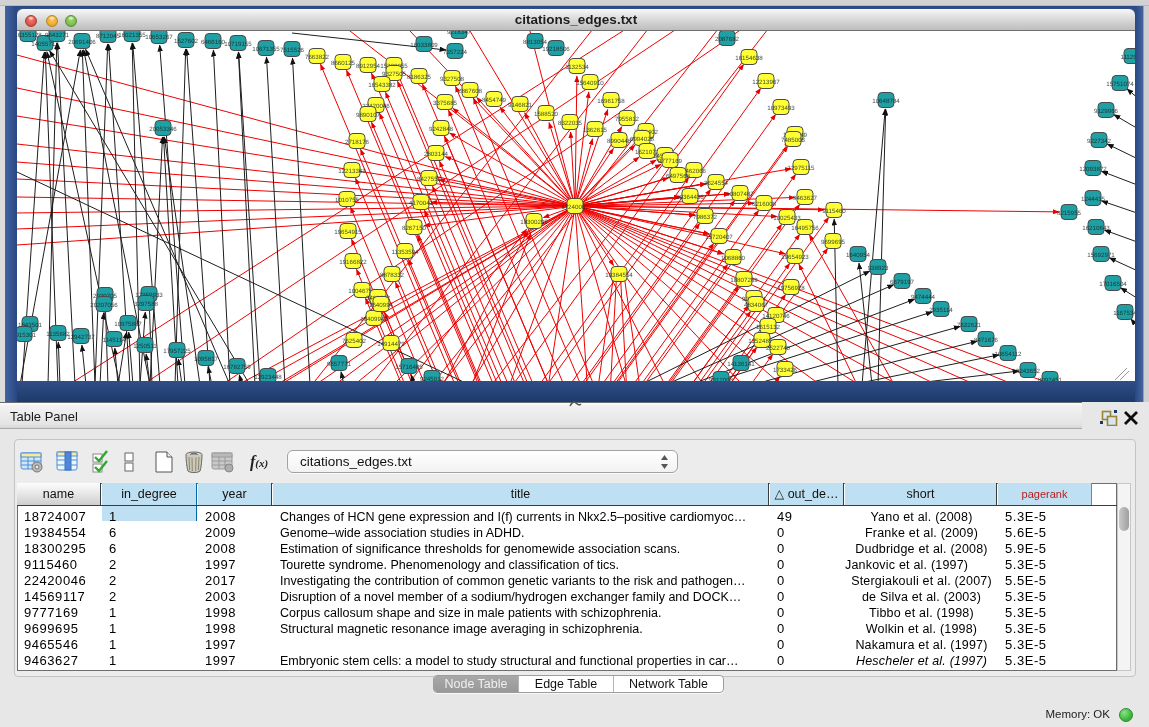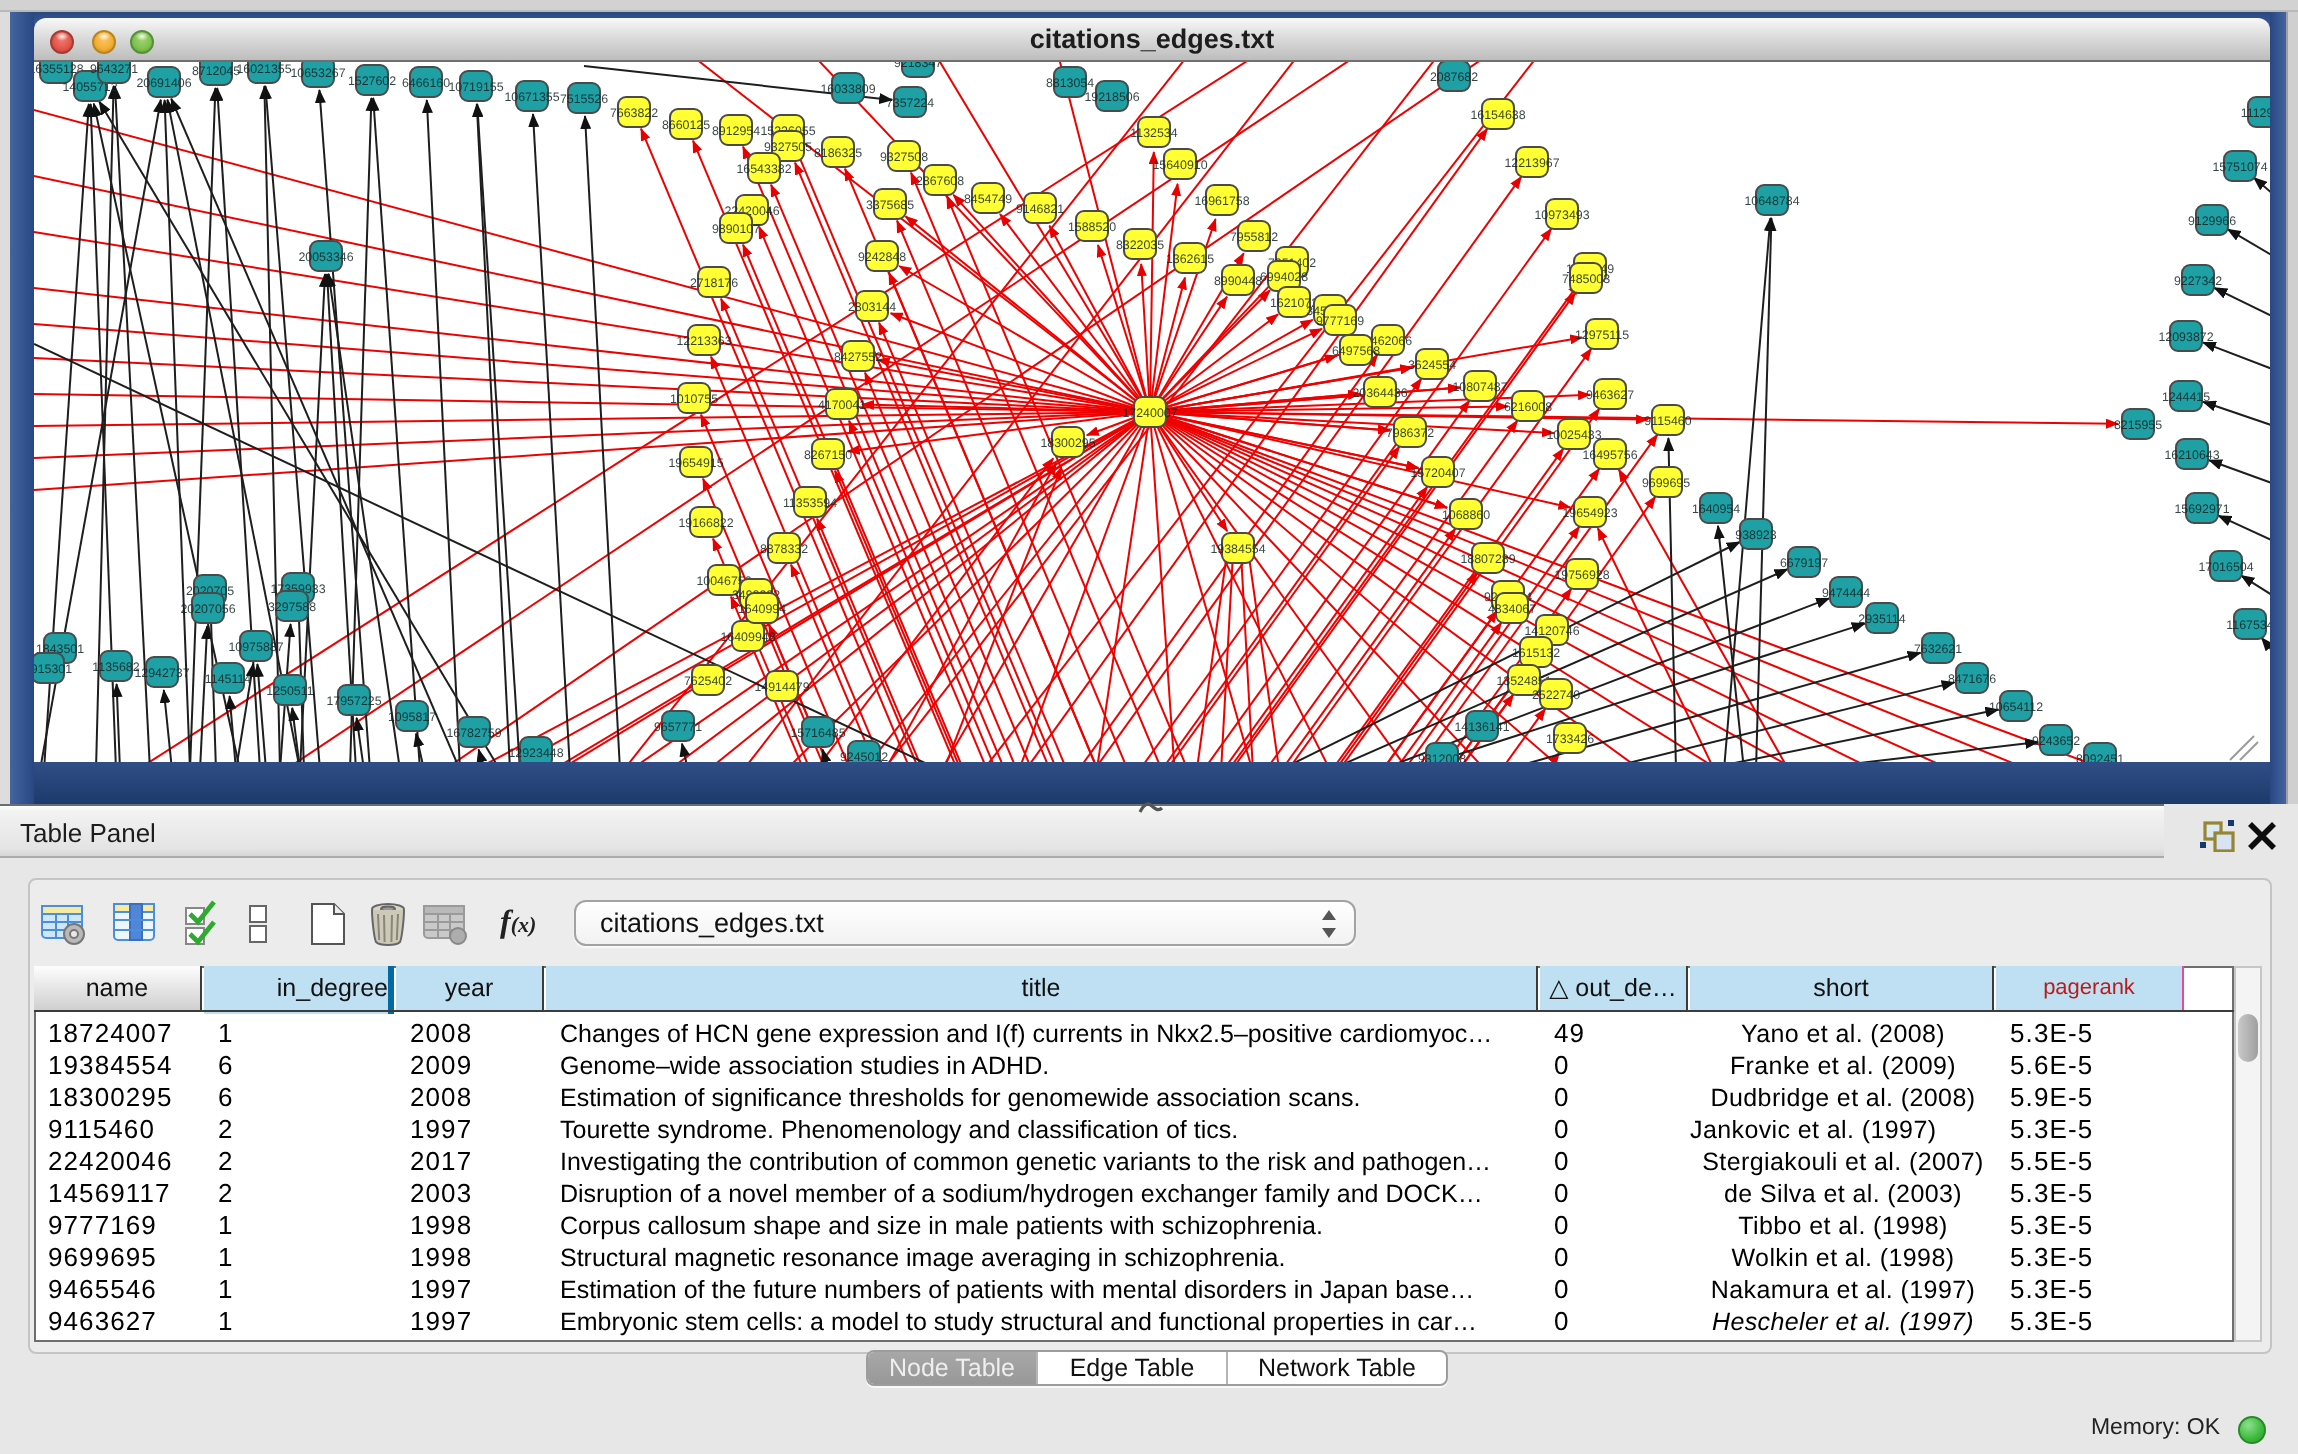--- a/index.html
+++ b/index.html
@@ -615,21 +615,21 @@
   <div class="abs" style="left:12px;top:3px;font-size:13.5px;color:#111;">citations_edges.txt</div>
   <svg class="abs" style="right:8px;top:3px;" width="9" height="16">
     <path d="M4.5 1 L8 6 L1 6 z" fill="#555"></path>
       <path d="M4.5 15 L8 10 L1 10 z" fill="#555"></path>
   </svg>
 </div>
 
 <div class="abs" style="left:17px;top:483px;width:1100px;height:188px;background:#ffffff;
      border:1px solid #6e6e6e;"></div>
 <div style="position:absolute;left:17px;top:483px;width:84px;height:22px;background:linear-gradient(#fdfdfd,#cfcfcf);border-right:1px solid #3c3c3c;line-height:22px;text-align:center;font-size:12.5px;color:#111;">name</div>
-<div style="position:absolute;left:102px;top:483px;width:95px;height:24px;background:#bfe0f2;border-right:3px solid #0369a1;line-height:22px;text-align:right;font-size:12.5px;color:#111;">in_degree</div>
+<div style="position:absolute;left:102px;top:483px;width:95px;height:38px;background:#bfe0f2;border-right:1px solid #0369a1;line-height:22px;text-align:center;font-size:12.5px;color:#111;">in_degree</div>
 <div style="position:absolute;left:198px;top:483px;width:74px;height:22px;background:#bfe0f2;border-right:1px solid #3c3c3c;line-height:22px;text-align:center;font-size:12.5px;color:#111;">year</div>
 <div style="position:absolute;left:273px;top:483px;width:496px;height:22px;background:#bfe0f2;border-right:1px solid #3c3c3c;line-height:22px;text-align:center;font-size:12.5px;color:#111;">title</div>
 <div style="position:absolute;left:770px;top:483px;width:74px;height:22px;background:#bfe0f2;border-right:1px solid #3c3c3c;line-height:22px;text-align:center;font-size:12.5px;color:#111;">△ out_de…</div>
 <div style="position:absolute;left:845px;top:483px;width:152px;height:22px;background:#bfe0f2;border-right:1px solid #3c3c3c;line-height:22px;text-align:center;font-size:12.5px;color:#111;">short</div>
 <div style="position:absolute;left:998px;top:483px;width:94px;height:22px;background:#bfe0f2;border-right:1px solid #ec4899;line-height:22px;text-align:center;font-size:11px;color:#b91c1c;">pagerank</div>
 <div class="abs" style="left:17px;top:505px;width:1100px;height:1px;background:#3c3c3c;"></div>
 <div class="abs" style="left:0;top:0;font-size:13px;letter-spacing:0.55px;color:#000;">
     <div style="position:absolute;left:0;top:508.5px;width:1117px;height:16px;line-height:16px;">
       <div style="position:absolute;left:24px;top:0;width:77px;white-space:nowrap;overflow:hidden;text-overflow:ellipsis;">18724007</div>
       <div style="position:absolute;left:109px;top:0;width:88px;white-space:nowrap;overflow:hidden;text-overflow:ellipsis;">1</div>
@@ -699,21 +699,20 @@
       <div style="position:absolute;left:205px;top:0;width:67px;white-space:nowrap;overflow:hidden;text-overflow:ellipsis;">1998</div>
       <div style="position:absolute;left:280px;top:0;width:489px;white-space:nowrap;overflow:hidden;text-overflow:ellipsis;font-size:12.5px;letter-spacing:0;">Structural magnetic resonance image averaging in schizophrenia.</div>
       <div style="position:absolute;left:777px;top:0;width:67px;white-space:nowrap;overflow:hidden;text-overflow:ellipsis;">0</div>
       <div style="position:absolute;left:845px;top:0;width:153px;text-align:center;white-space:nowrap;font-size:12.5px;letter-spacing:0.2px;">Wolkin et al. (1998)</div>
       <div style="position:absolute;left:1005px;top:0;width:87px;white-space:nowrap;overflow:hidden;text-overflow:ellipsis;">5.3E-5</div>
     </div>
     <div style="position:absolute;left:0;top:636.5px;width:1117px;height:16px;line-height:16px;">
       <div style="position:absolute;left:24px;top:0;width:77px;white-space:nowrap;overflow:hidden;text-overflow:ellipsis;">9465546</div>
       <div style="position:absolute;left:109px;top:0;width:88px;white-space:nowrap;overflow:hidden;text-overflow:ellipsis;">1</div>
       <div style="position:absolute;left:205px;top:0;width:67px;white-space:nowrap;overflow:hidden;text-overflow:ellipsis;">1997</div>
-      <div style="position:absolute;left:280px;top:0;width:489px;white-space:nowrap;overflow:hidden;text-overflow:ellipsis;font-size:12.5px;letter-spacing:0;">Estimation of the future numbers of patients with mental disorders in Japan base…</div>
       <div style="position:absolute;left:777px;top:0;width:67px;white-space:nowrap;overflow:hidden;text-overflow:ellipsis;">0</div>
       <div style="position:absolute;left:845px;top:0;width:153px;text-align:center;white-space:nowrap;font-size:12.5px;letter-spacing:0.2px;">Nakamura et al. (1997)</div>
       <div style="position:absolute;left:1005px;top:0;width:87px;white-space:nowrap;overflow:hidden;text-overflow:ellipsis;">5.3E-5</div>
     </div>
     <div style="position:absolute;left:0;top:652.5px;width:1117px;height:16px;line-height:16px;">
       <div style="position:absolute;left:24px;top:0;width:77px;white-space:nowrap;overflow:hidden;text-overflow:ellipsis;">9463627</div>
       <div style="position:absolute;left:109px;top:0;width:88px;white-space:nowrap;overflow:hidden;text-overflow:ellipsis;">1</div>
       <div style="position:absolute;left:205px;top:0;width:67px;white-space:nowrap;overflow:hidden;text-overflow:ellipsis;">1997</div>
       <div style="position:absolute;left:280px;top:0;width:489px;white-space:nowrap;overflow:hidden;text-overflow:ellipsis;font-size:12.5px;letter-spacing:0;">Embryonic stem cells: a model to study structural and functional properties in car…</div>
       <div style="position:absolute;left:777px;top:0;width:67px;white-space:nowrap;overflow:hidden;text-overflow:ellipsis;">0</div>

